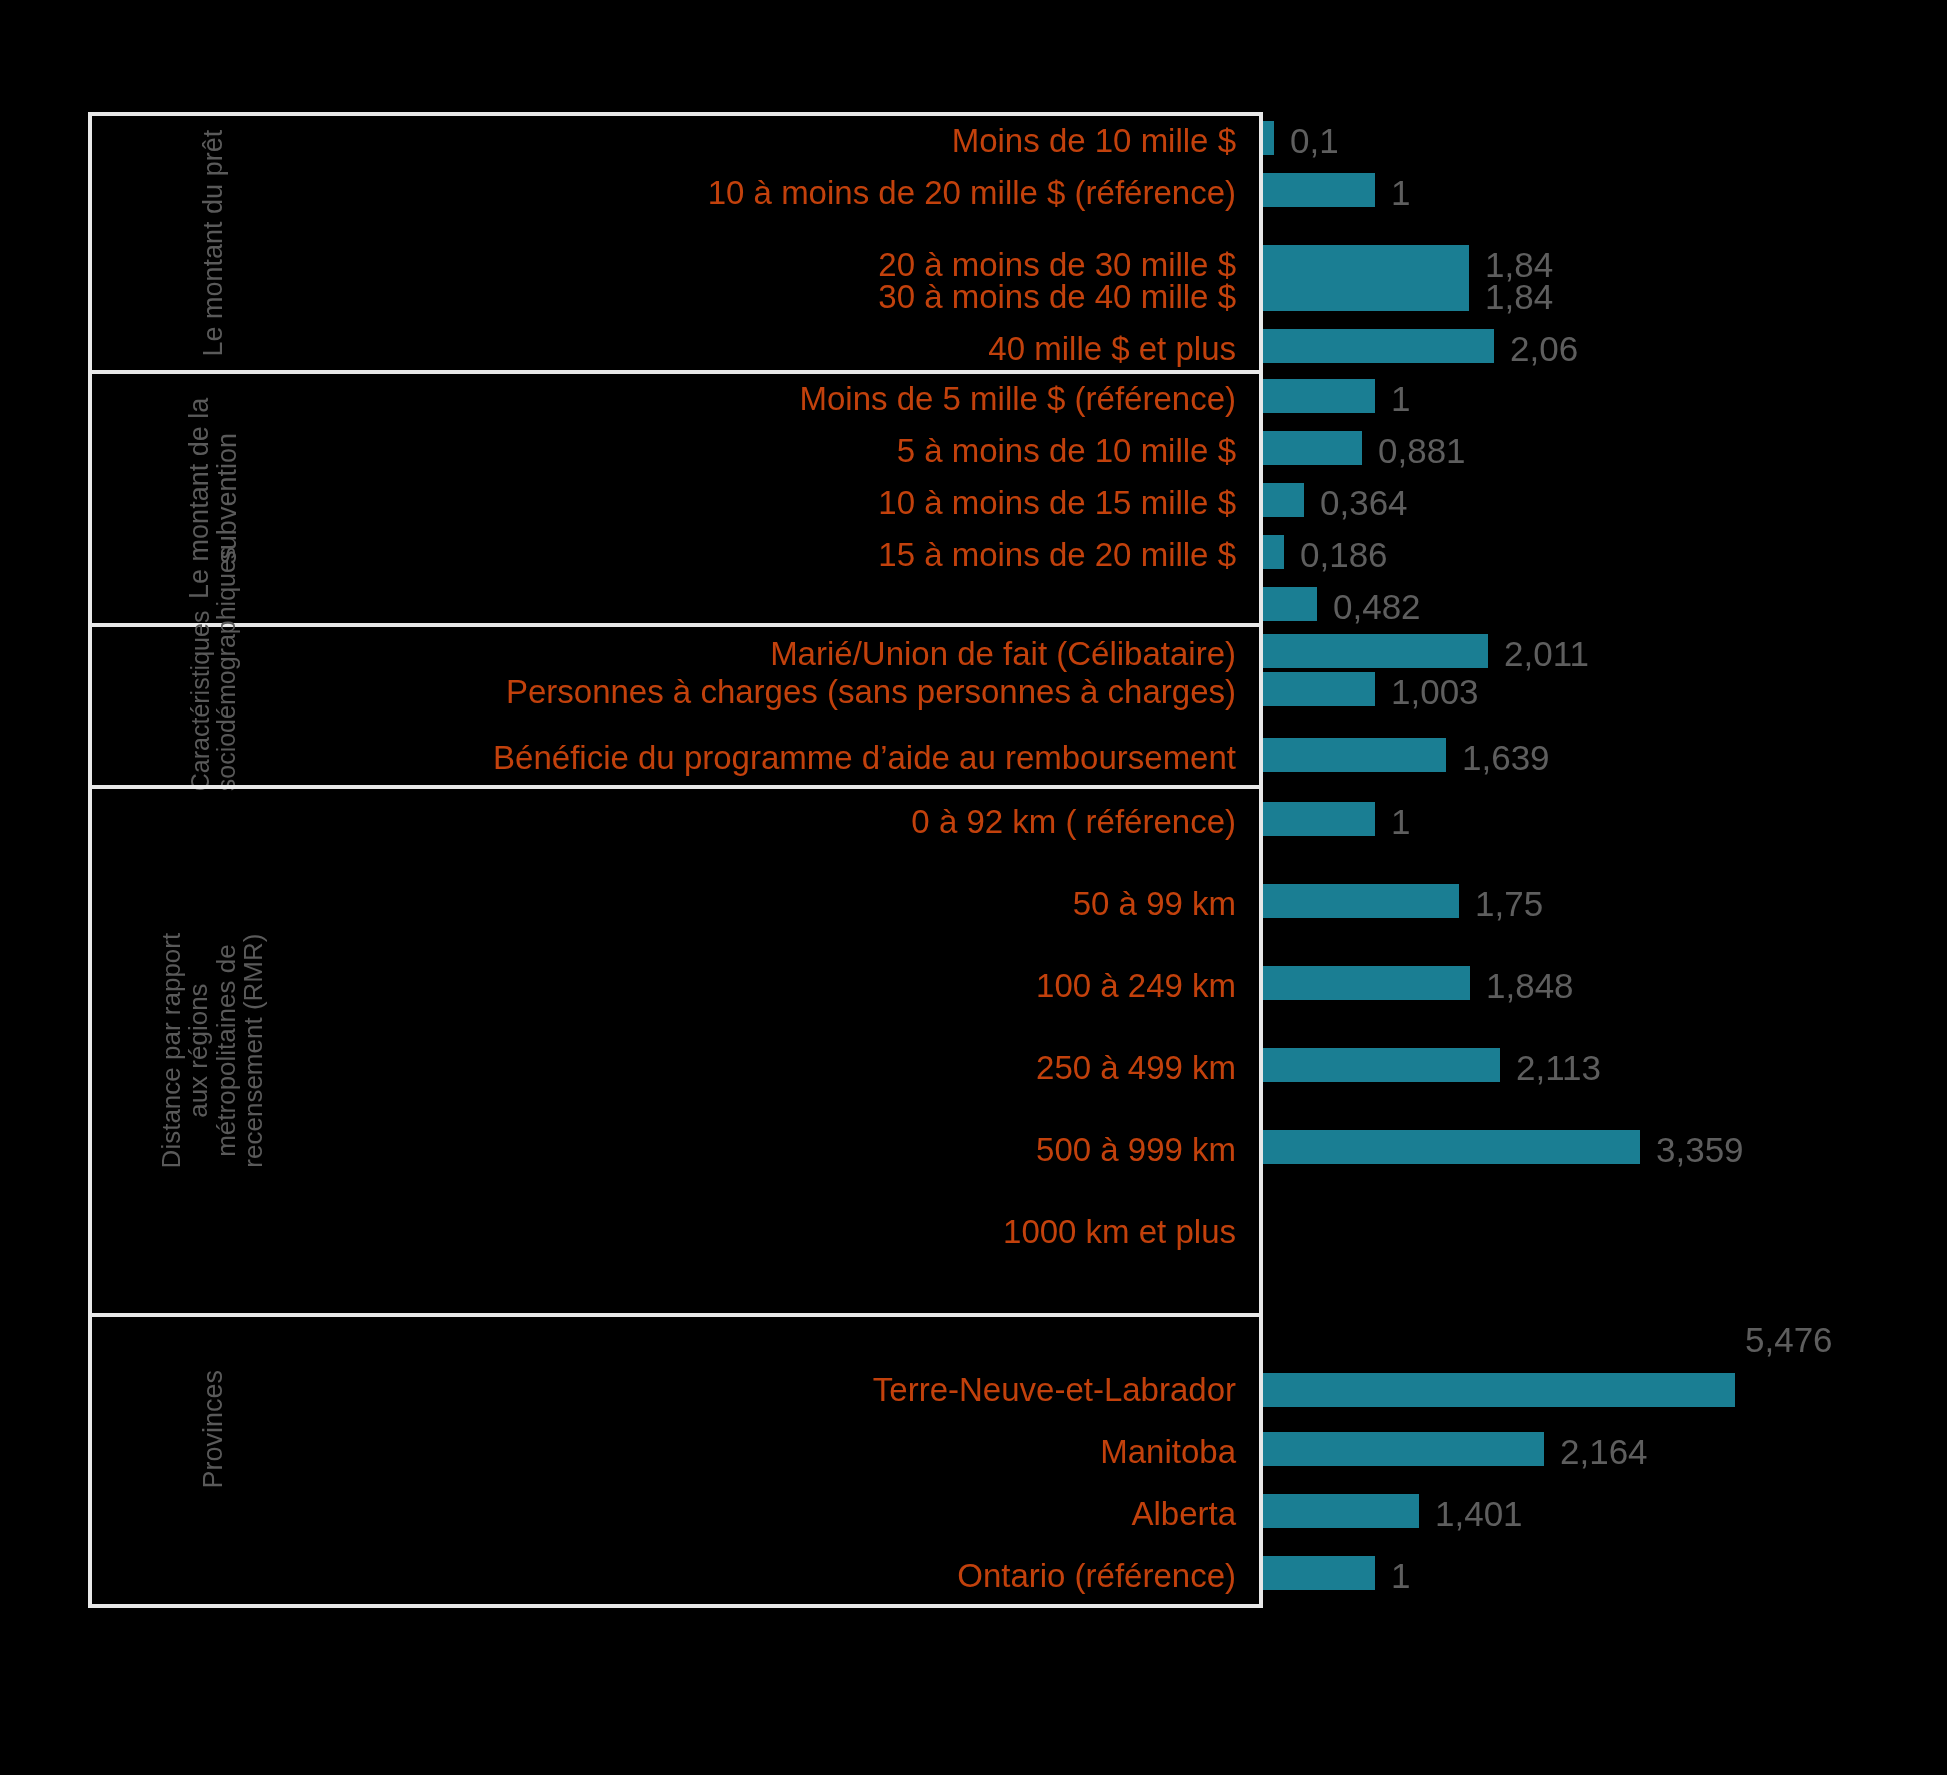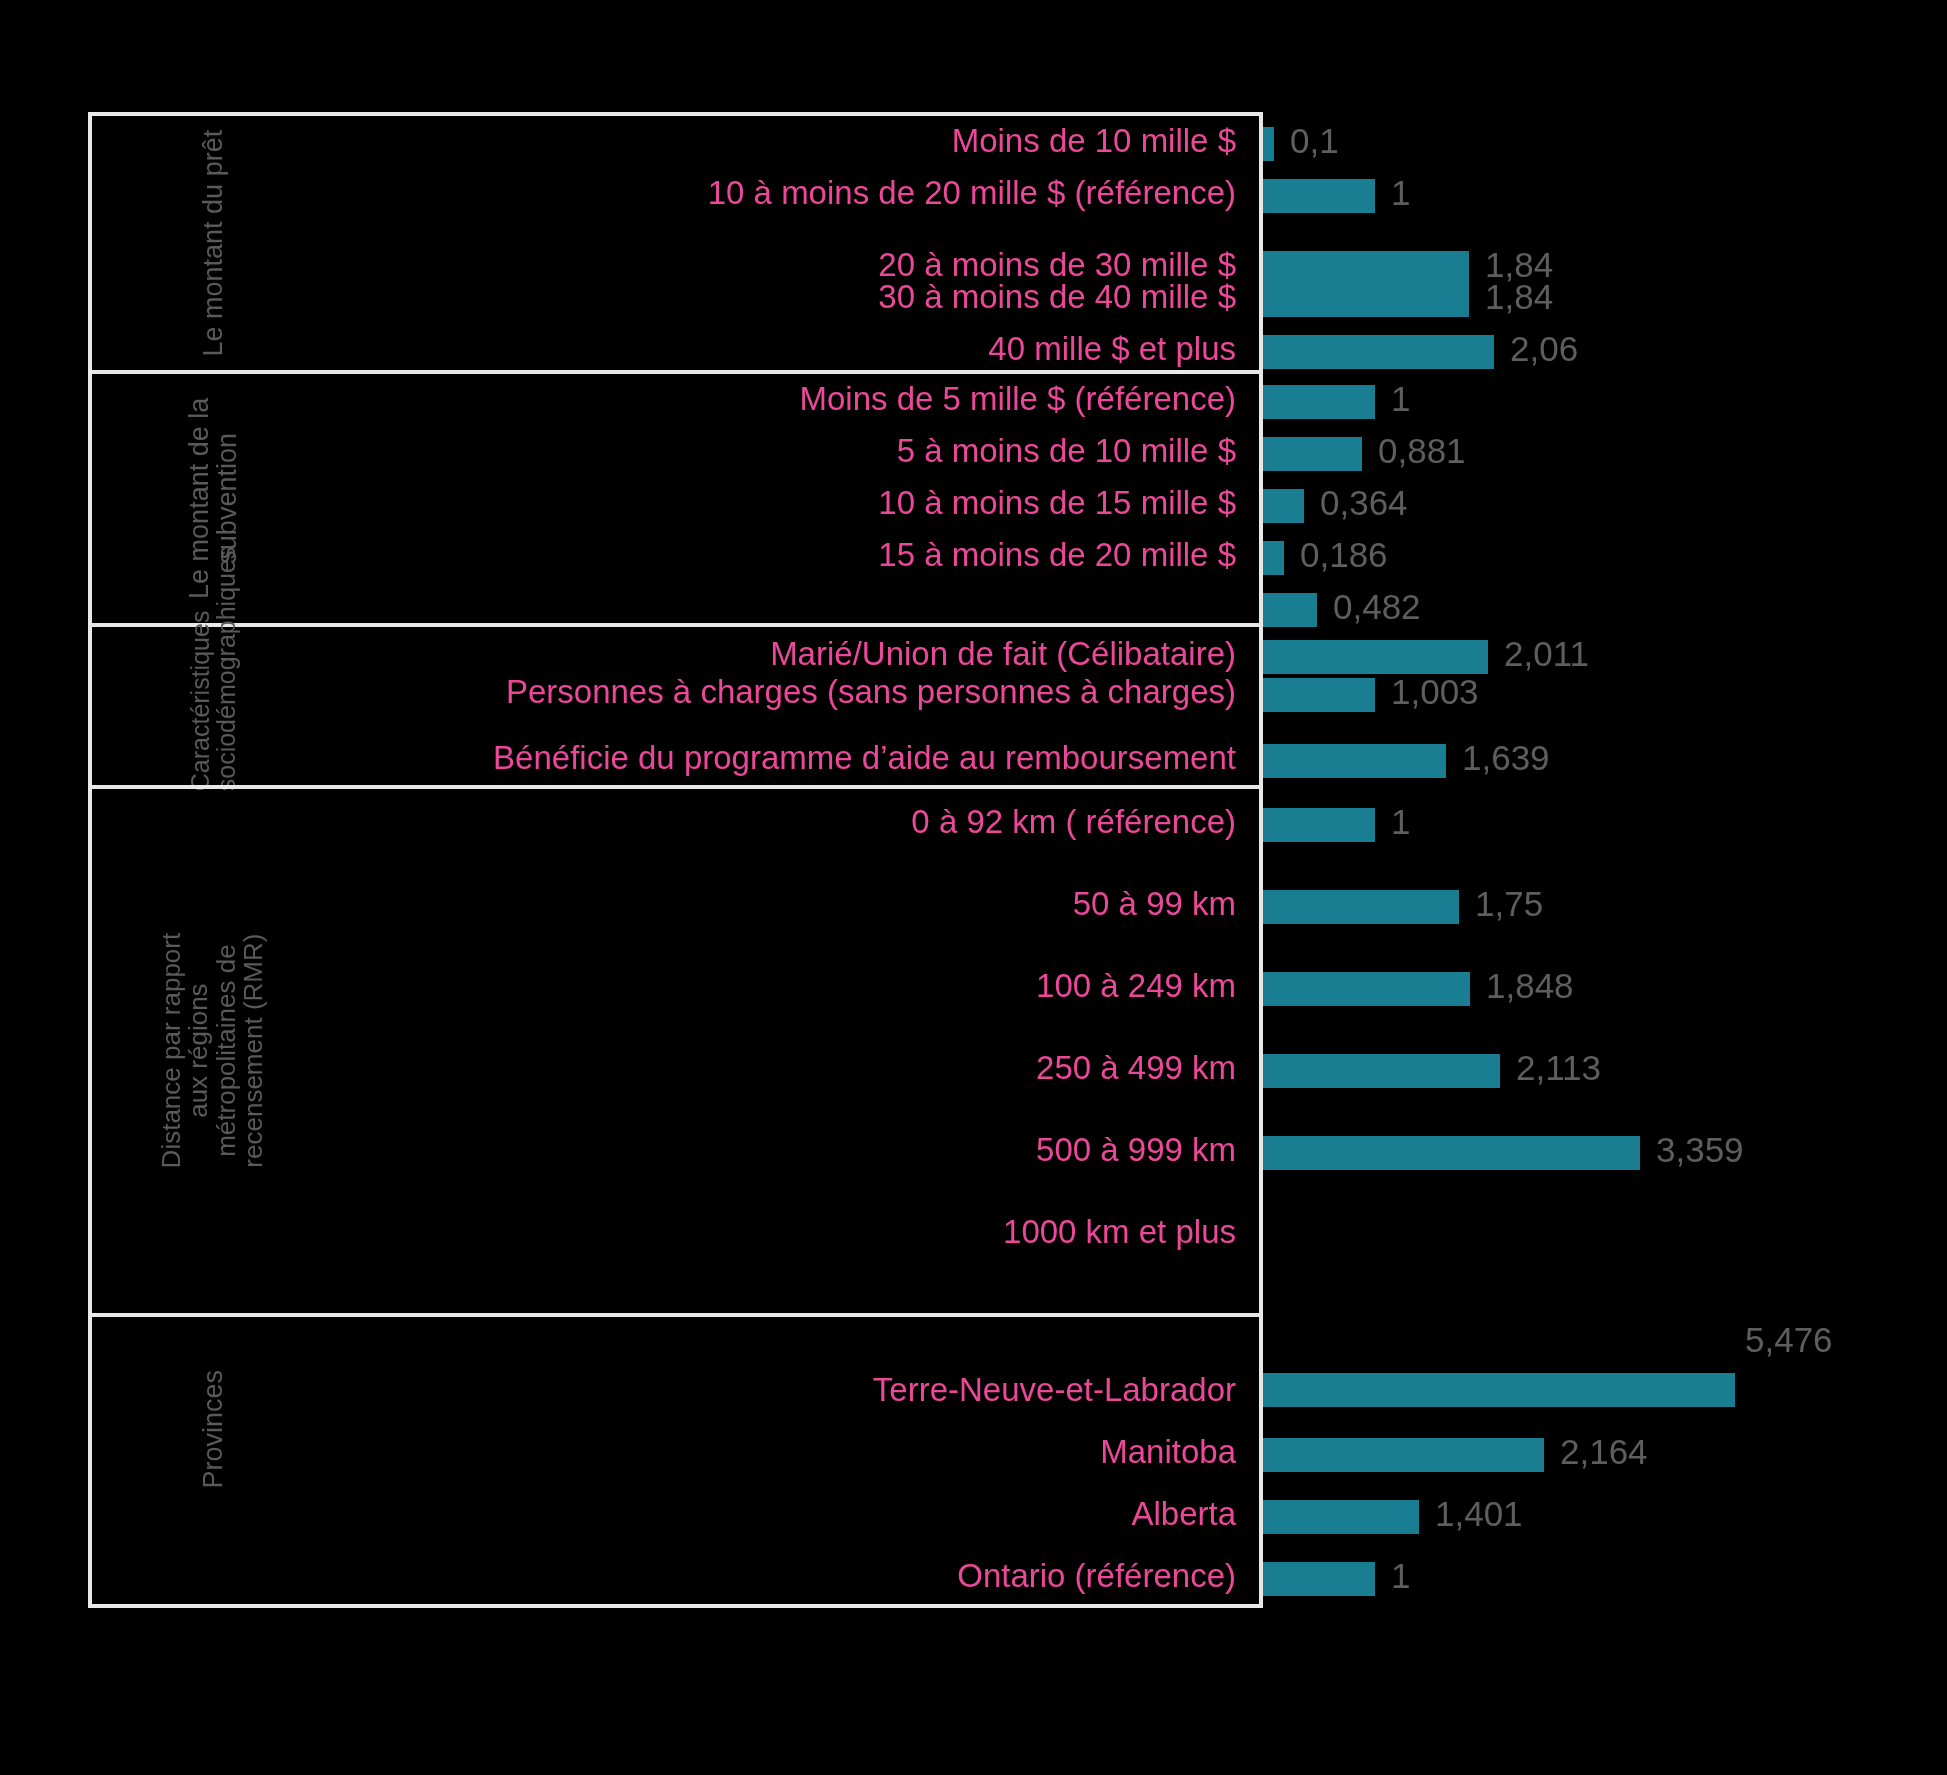--- a/index.html
+++ b/index.html
@@ -78,29 +78,29 @@
     display: flex;
     align-items: center;
   }
   .row-label {
     position: absolute;
     left: 0;
     width: 1160px;   
     text-align: right;
     padding-right: 12px;
     box-sizing: border-box;
-    color: #ec4899;
+    color: #c2410c;
     font-size: 33px;
     white-space: nowrap;
   }
   .bar-wrap {
     position: absolute;
     left: 1175px;   
     display: flex;
-    align-items: flex-end;
+    align-items: flex-start;
   }
   .bar {
     height: 34px;
     background: #1a7e93;
   }
   .bar-value {
     color: #5e5e5e;
     font-size: 35px;
     margin-left: 16px;
     white-space: nowrap;

